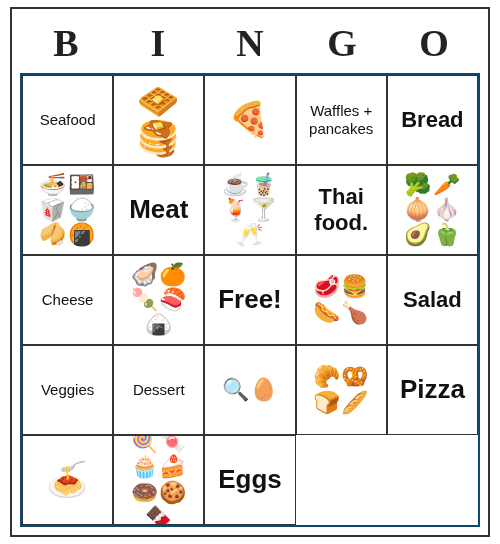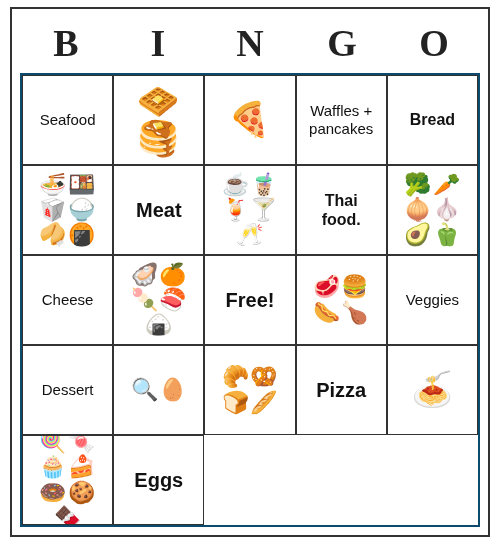--- a/index.html
+++ b/index.html
@@ -47,25 +47,25 @@
       position: relative;
       overflow: hidden;
     }
     .cell-text {
       font-size: 15px;
       font-weight: 500;
       color: #111;
       line-height: 1.2;
     }
     .cell-text.large {
-      font-size: 16px;
+      font-size: 22px;
       font-weight: bold;
     }
     .cell-text.xlarge {
-      font-size: 20px;
+      font-size: 26px;
       font-weight: bold;
     }
     .cell-emoji {
       font-size: 28px;
       line-height: 1.1;
     }
     .cell-emoji.large {
       font-size: 34px;
     }
     .multi-emoji {
@@ -157,20 +157,23 @@
       </div>
       <div class="cell">
         <div class="multi-emoji">
           <span>🥩</span>
           <span>🍔</span>
           <span>🌭</span>
           <span>🍗</span>
         </div>
       </div>
       <div class="cell">
+        <span class="cell-text large">Salad</span>
+      </div>
+      <div class="cell">
         <span class="cell-text">Veggies</span>
       </div>
       <div class="cell">
         <span class="cell-text">Dessert</span>
       </div>
       <div class="cell">
         <div class="multi-emoji">
           <span>🔍</span>
           <span>🥚</span>
         </div>

